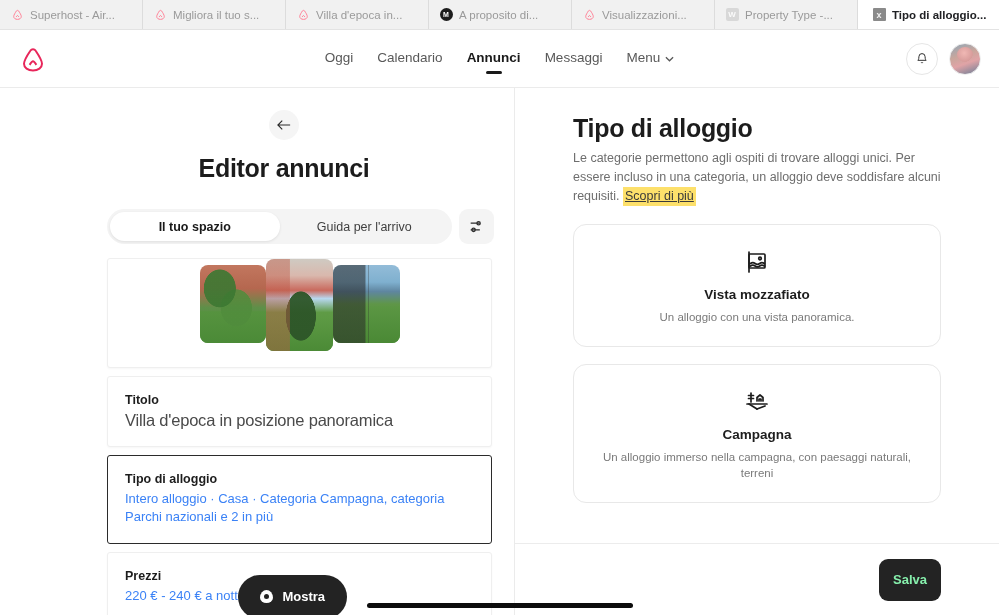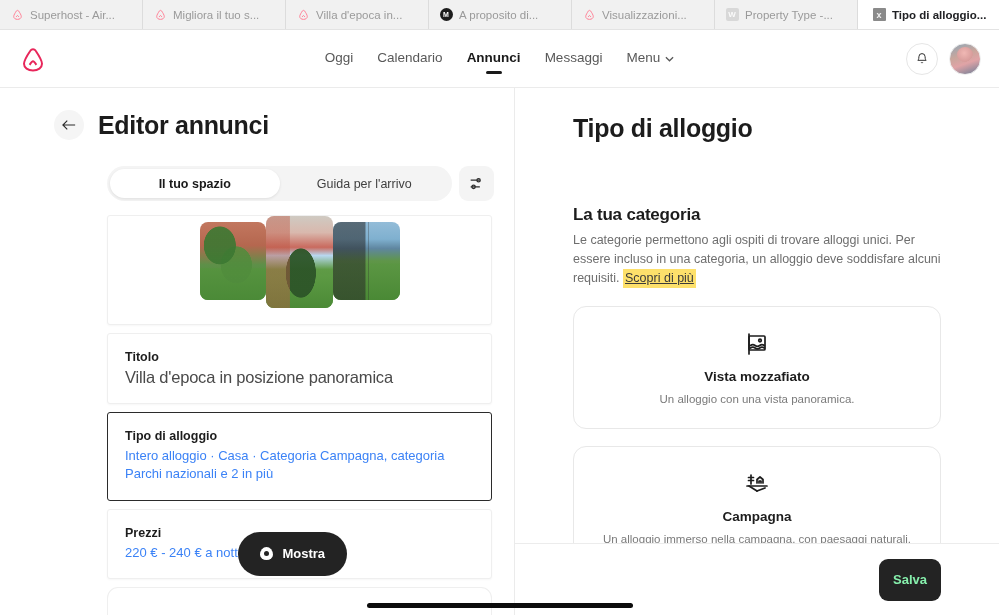--- a/index.html
+++ b/index.html
@@ -164,20 +164,21 @@
     position: relative;
     overflow: hidden;
   }
 
   
   .editor-head {
     display: flex;
     align-items: center;
     gap: 14px;
     padding: 22px 0 0 54px;
+    flex-direction: column;
   }
   .back-btn {
     width: 30px; height: 30px;
     border-radius: 50%;
     background: #f5f5f5;
     display: flex; align-items: center; justify-content: center;
     cursor: pointer;
     flex: 0 0 30px;
   }
   .editor-title {
@@ -626,21 +627,20 @@
 
     </div>
 
   </div>
 
   <div class="right-pane">
 
     <div class="rp-inner">
       <div class="rp-title">Tipo di alloggio</div>
 
-      <div class="rp-sub-h">La tua categoria</div>
       <div class="rp-desc">
         <span>Le categorie permettono agli ospiti di trovare alloggi unici. Per essere incluso in una categoria, un alloggio deve soddisfare alcuni requisiti.</span>
         <a class="hl-link">Scopri di più</a>
       </div>
 
       <div class="cat-list">
 
         <div class="cat-card">
           <div class="cat-icon">
             <svg width="28" height="26" viewBox="0 0 28 26" fill="none" stroke="#1d1d1d" stroke-width="1.7" stroke-linecap="round" stroke-linejoin="round">

